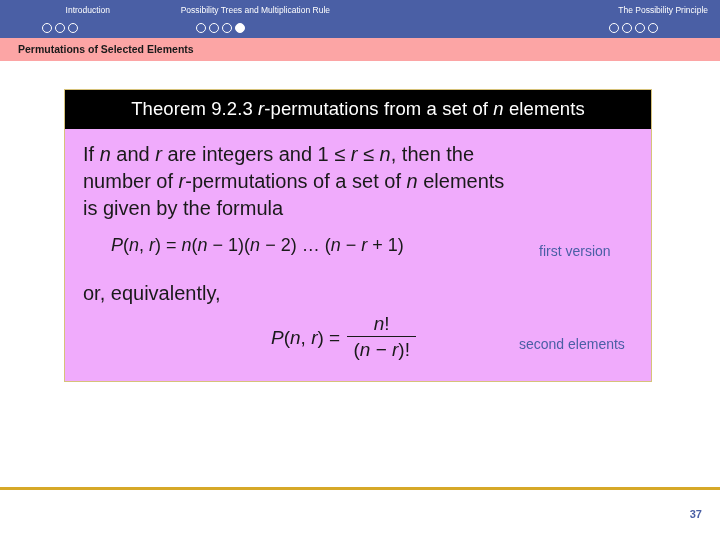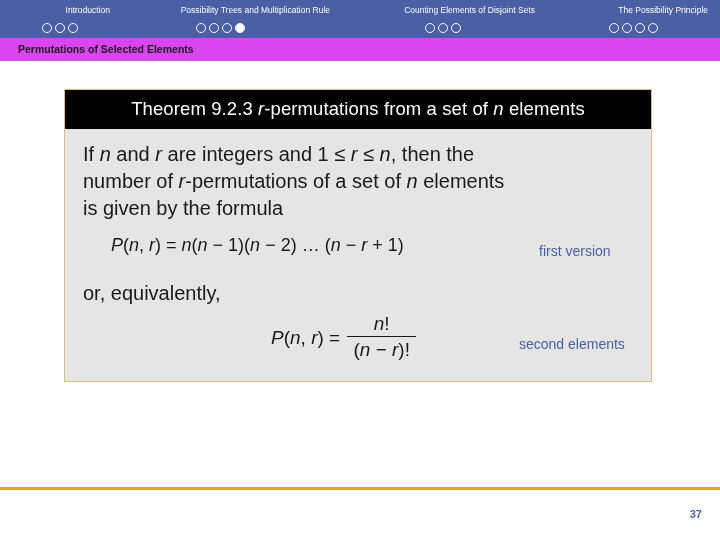--- a/index.html
+++ b/index.html
@@ -59,21 +59,21 @@
     background: #ffffff;
   }
 
   
   #subbar {
     position: absolute;
     left: 0;
     top: 38px;
     width: 720px;
     height: 23px;
-    background: #d946ef;
+    background: #fca5a5;
   }
   #subbar .sub-label {
     position: absolute;
     left: 18px;
     top: 5px;
     font-size: 10.5px;
     font-weight: bold;
     color: #1a1a1a;
     white-space: nowrap;
   }
@@ -90,21 +90,21 @@
   #theorem-header {
     background: #000000;
     color: #ffffff;
     font-size: 18.5px;
     text-align: center;
     padding: 8px 6px 9px 6px;
     white-space: nowrap;
     letter-spacing: 0.1px;
   }
   #theorem-body {
-    background: #e5e5e5;
+    background: #f0abfc;
     color: #1a1a1a;
     padding: 12px 18px 20px 18px;
     font-size: 20px;
     line-height: 27px;
   }
   #thm-text {
     display: block;
   }
   #formula1-row {
     position: relative;
@@ -201,26 +201,20 @@
     </span>
   </div>
 
   <div class="nav-section" style="left:110px; width:220px;">
     <span class="nav-label">Possibility Trees and Multiplication Rule</span>
     <span class="dots">
       <span class="dot"></span><span class="dot"></span><span class="dot"></span><span class="dot filled"></span>
     </span>
   </div>
 
-  <div class="nav-section" style="left:350px; width:185px;">
-    <span class="nav-label">Counting Elements of Disjoint Sets</span>
-    <span class="dots">
-      <span class="dot"></span><span class="dot"></span><span class="dot"></span>
-    </span>
-  </div>
 
   <div class="nav-section" style="left:558px; width:150px;">
     <span class="nav-label">The Possibility Principle</span>
     <span class="dots">
       <span class="dot"></span><span class="dot"></span><span class="dot"></span><span class="dot"></span>
     </span>
   </div>
 
 </div>
 

